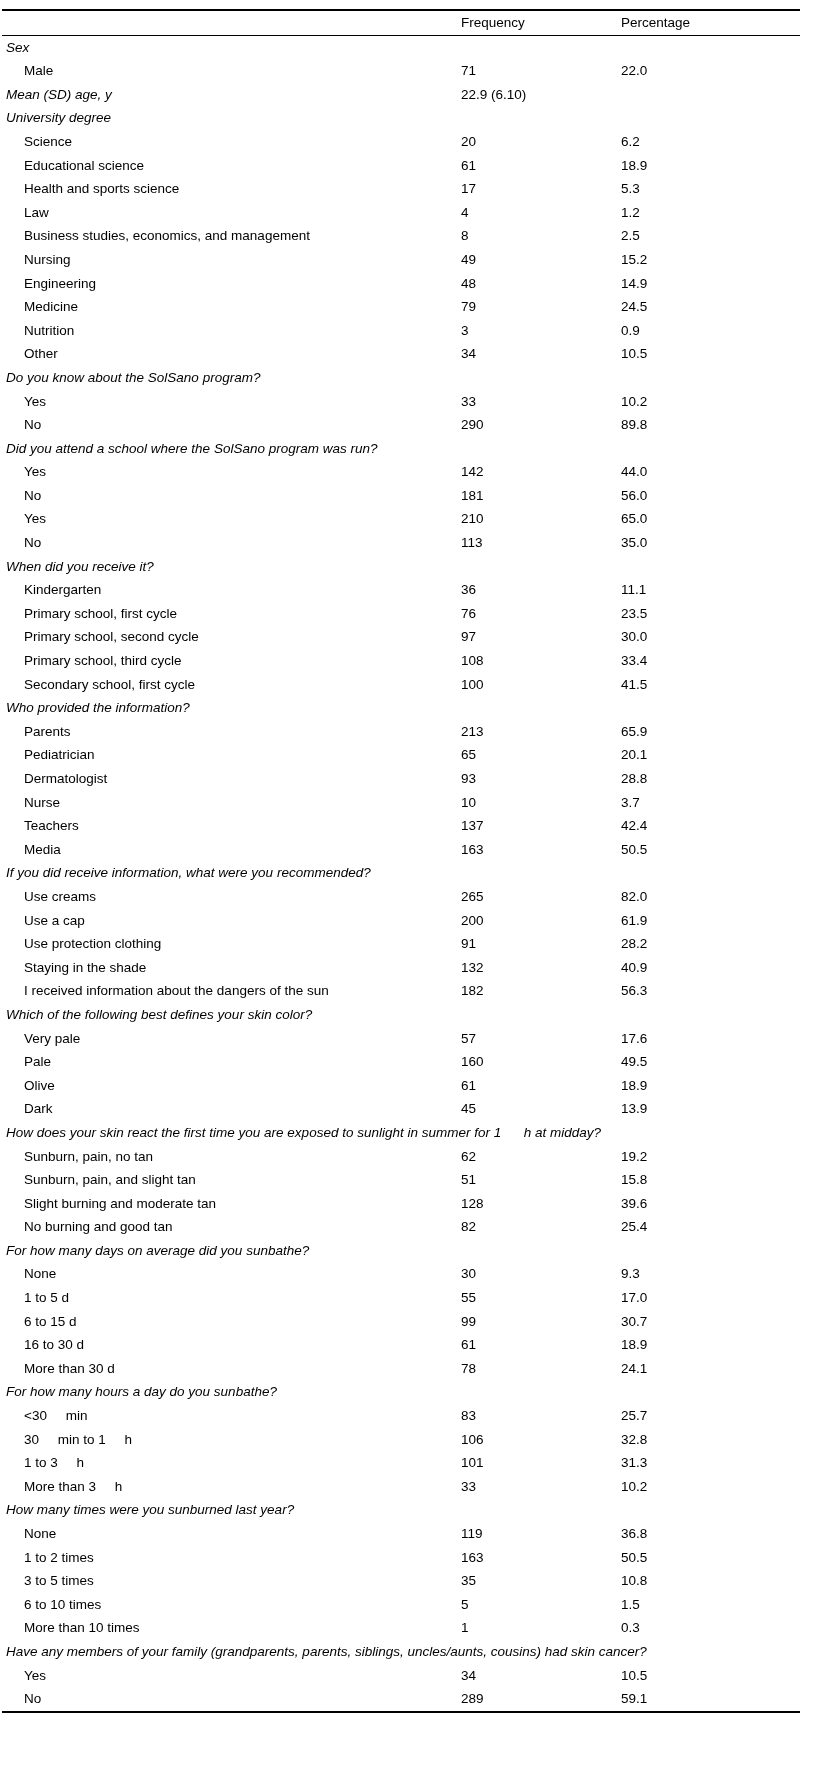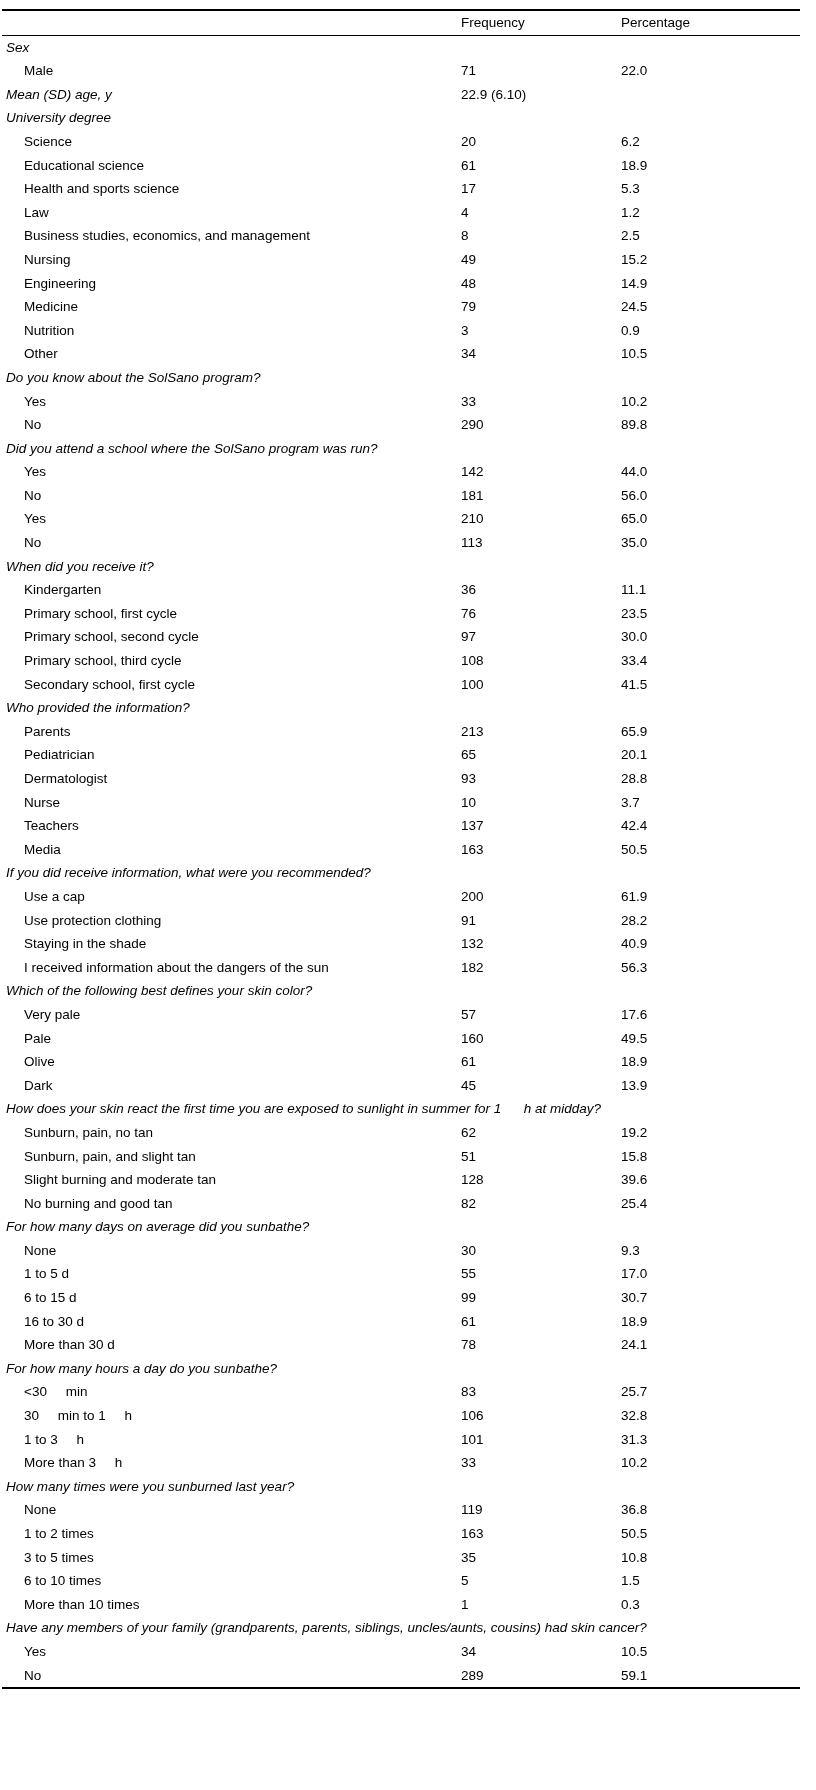--- a/index.html
+++ b/index.html
@@ -212,20 +212,25 @@
         </tr>
         <tr>
           <td class="label indent">Media</td>
           <td class="num">163</td>
           <td class="num">50.5</td>
         </tr>
         <tr>
           <td class="label section" colspan="3">If you did receive information, what were you recommended?</td>
         </tr>
         <tr>
+          <td class="label indent">Use creams</td>
+          <td class="num">265</td>
+          <td class="num">82.0</td>
+        </tr>
+        <tr>
           <td class="label indent">Use a cap</td>
           <td class="num">200</td>
           <td class="num">61.9</td>
         </tr>
         <tr>
           <td class="label indent">Use protection clothing</td>
           <td class="num">91</td>
           <td class="num">28.2</td>
         </tr>
         <tr>

